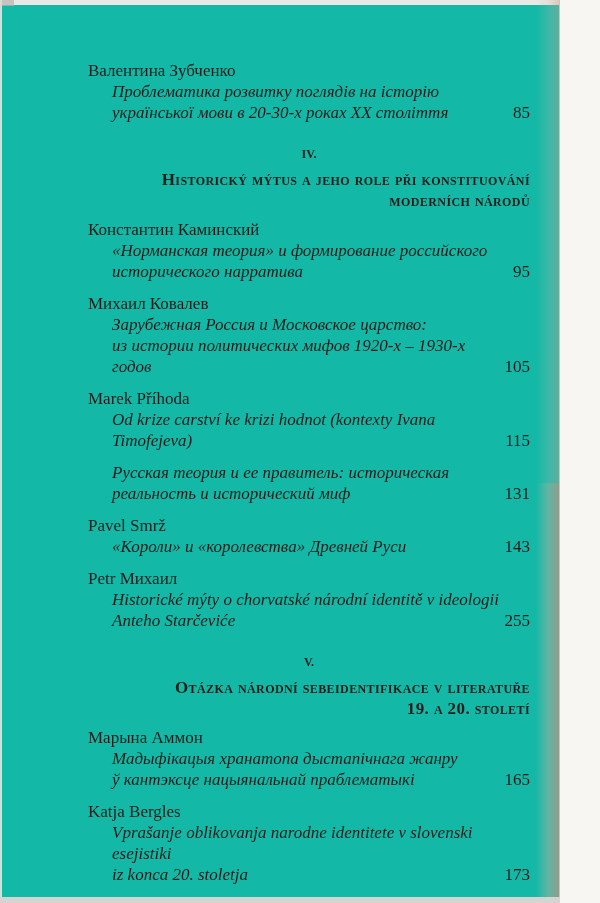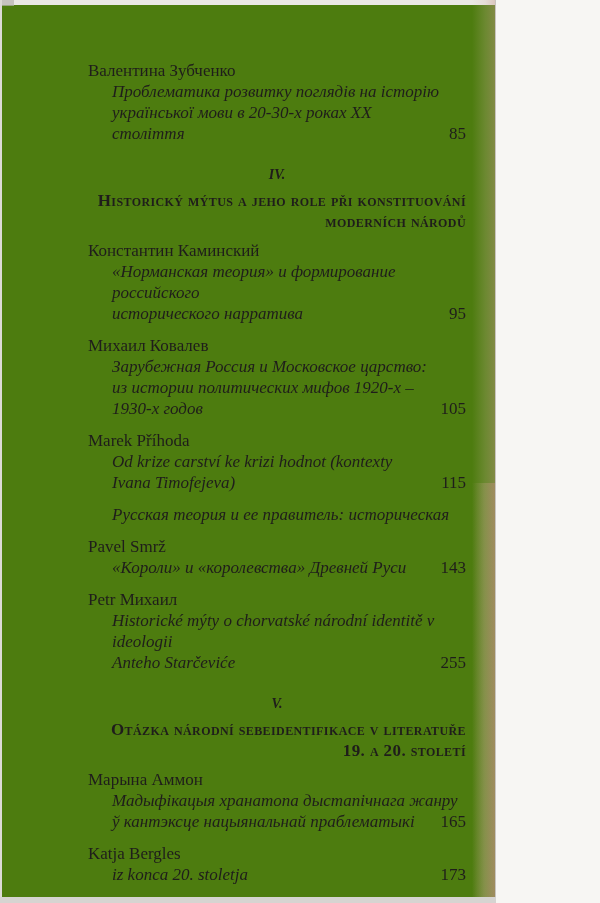--- a/index.html
+++ b/index.html
@@ -3,22 +3,22 @@
 <meta charset="utf-8">
 <style>
   html, body { margin: 0; padding: 0; }
   body {
     width: 600px; height: 903px;
     font-family: "Liberation Serif", "DejaVu Serif", serif;
     background: #f7f6f3;
   }
   .scan {
     position: relative;
-    width: 496px; height: 903px;
-    background: #4d7c0f;
+    width: 560px; height: 903px;
+    background: #14b8a6;
     overflow: hidden;
   }
   
   .edge-top {
     position: absolute; top: 0; left: 0; right: 0; height: 5px;
     background: #eae8e5;
   }
   .edge-top-corner {
     position: absolute; top: 0; left: 0; width: 14px; height: 6px;
     background: #b7b4b0; opacity: .7;
@@ -66,23 +66,22 @@
     padding-left: 24px;
     display: flex; justify-content: space-between; align-items: flex-end;
   }
   .pg {
     font-style: normal;
     padding-left: 12px;
     white-space: nowrap;
   }
   .section { text-align: center; margin: 18px 0 8px; }
   .sec-num {
-    font-weight: bold; font-size: 14px; line-height: 26px;
+    font-weight: bold; font-size: 12px; line-height: 26px;
     margin-bottom: 2px;
-    font-style: italic;
   }
   .sec-title {
     font-weight: bold;
     font-variant: small-caps;
     font-size: 17px; line-height: 21px;
     letter-spacing: 0.4px;
     text-align: right;
   }
 </style>
 </head>
@@ -143,20 +142,24 @@
       <div class="tline">
         <span>Od krize carství ke krizi hodnot (kontexty Ivana Timofejeva)</span>
         <span class="pg">115</span>
       </div>
     </div>
 
     <div class="entry">
       <div class="tline">
         <span>Русская теория и ее правитель: историческая</span>
       </div>
+      <div class="tline">
+        <span>реальность и исторический миф</span>
+        <span class="pg">131</span>
+      </div>
     </div>
 
     <div class="entry">
       <div class="author">Pavel Smrž</div>
       <div class="tline">
         <span>«Короли» и «королевства» Древней Руси</span>
         <span class="pg">143</span>
       </div>
     </div>
 
@@ -184,19 +187,22 @@
       </div>
       <div class="tline">
         <span>ў кантэксце нацыянальнай праблематыкі</span>
         <span class="pg">165</span>
       </div>
     </div>
 
     <div class="entry">
       <div class="author">Katja Bergles</div>
       <div class="tline">
+        <span>Vprašanje oblikovanja narodne identitete v slovenski esejistiki</span>
+      </div>
+      <div class="tline">
         <span>iz konca 20. stoletja</span>
         <span class="pg">173</span>
       </div>
     </div>
 
   </div>
 </div>
 
 </body></html>

